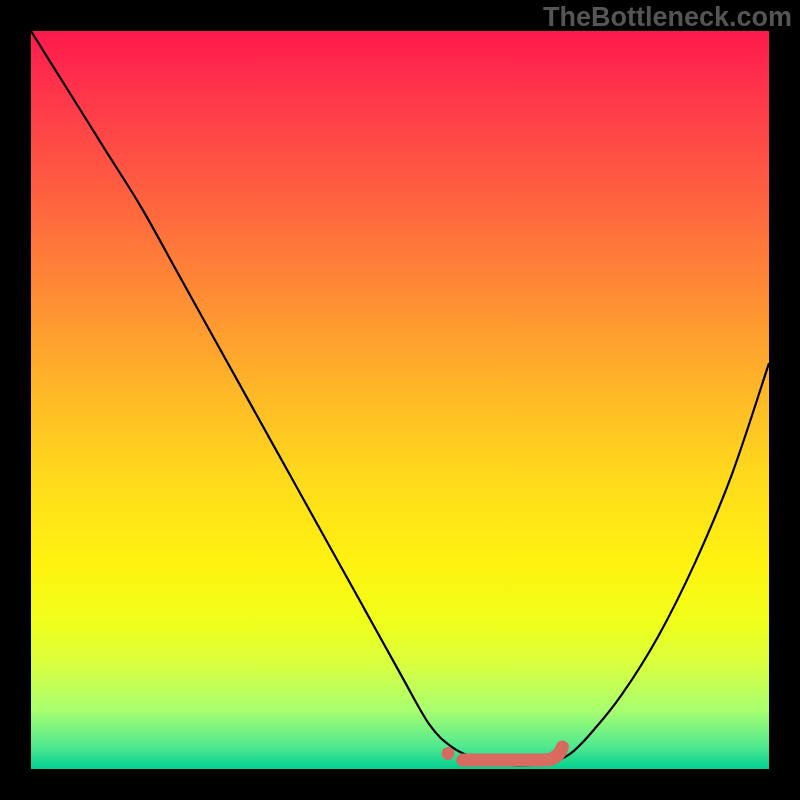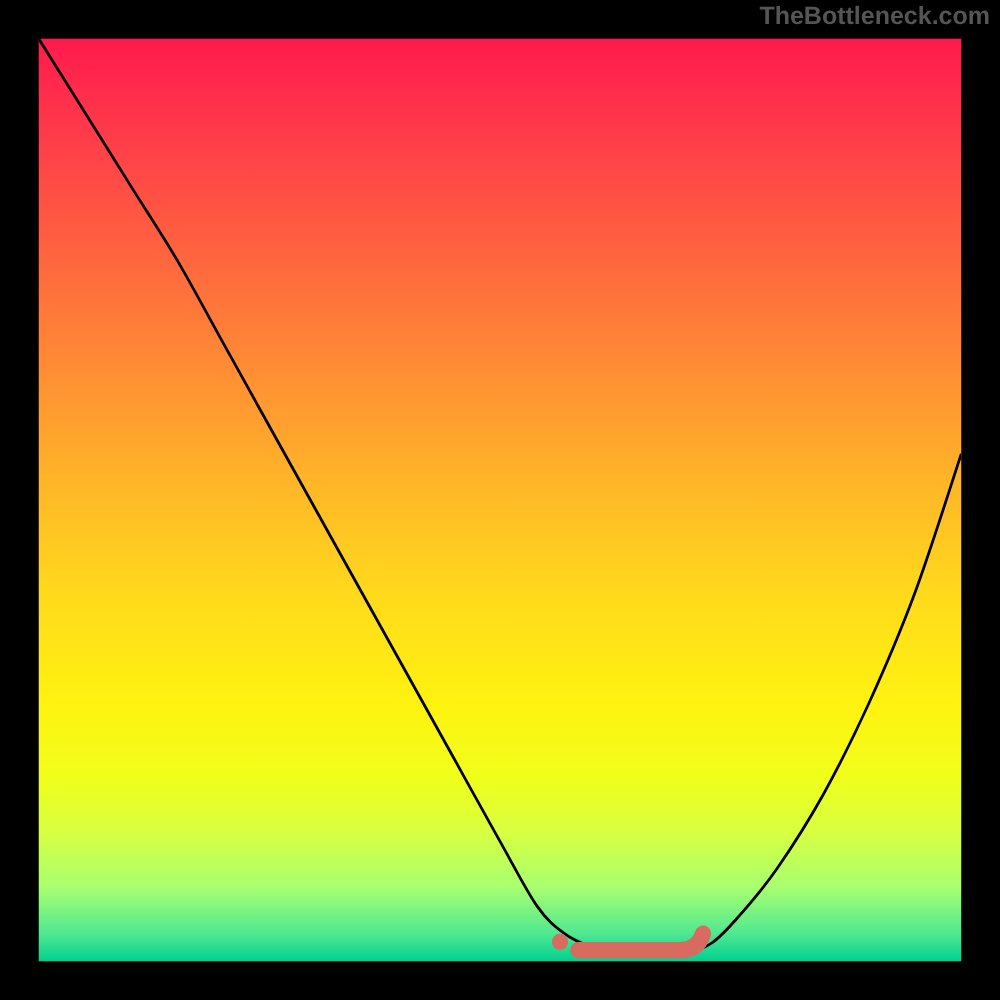--- a/index.html
+++ b/index.html
@@ -9,21 +9,21 @@
     height: 800px;
     background: #000;
     position: relative;
   }
   .watermark {
     position: absolute;
     top: 2px;
     right: 8px;
     color: #555;
     font-family: Arial, sans-serif;
-    font-size: 20px;
+    font-size: 27px;
     font-weight: bold;
     z-index: 10;
   }
   .plot-area {
     position: absolute;
     left: 31px;
     top: 31px;
     width: 738px;
     height: 738px;
     background: linear-gradient(to bottom,

